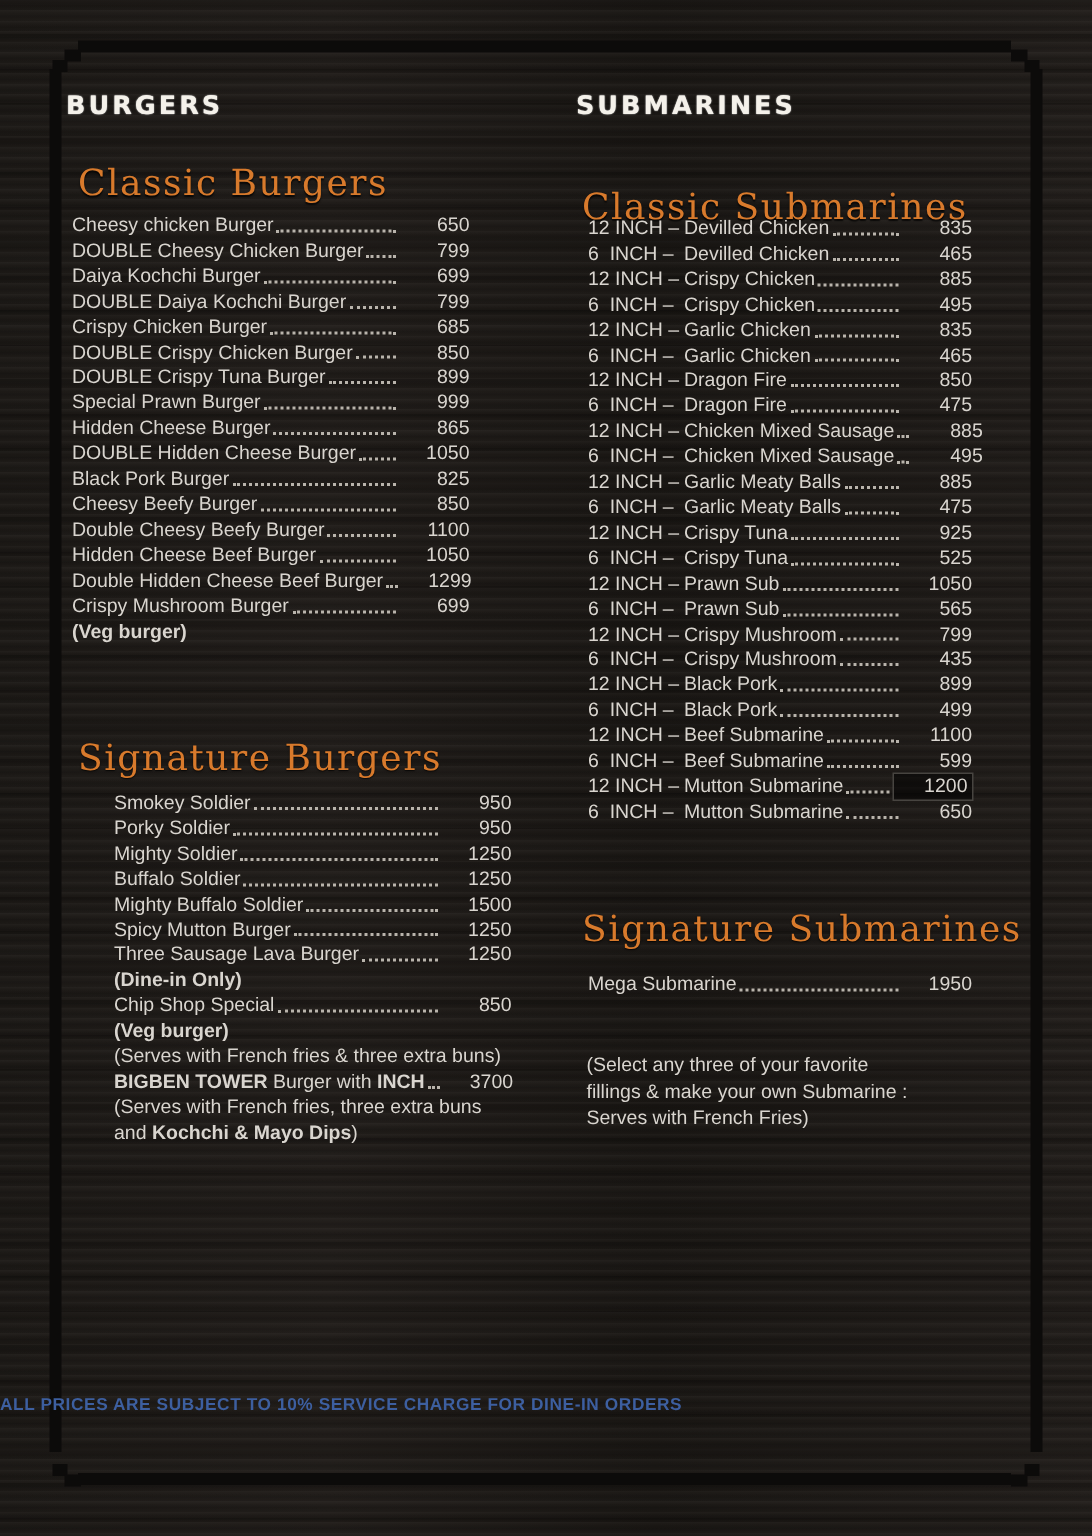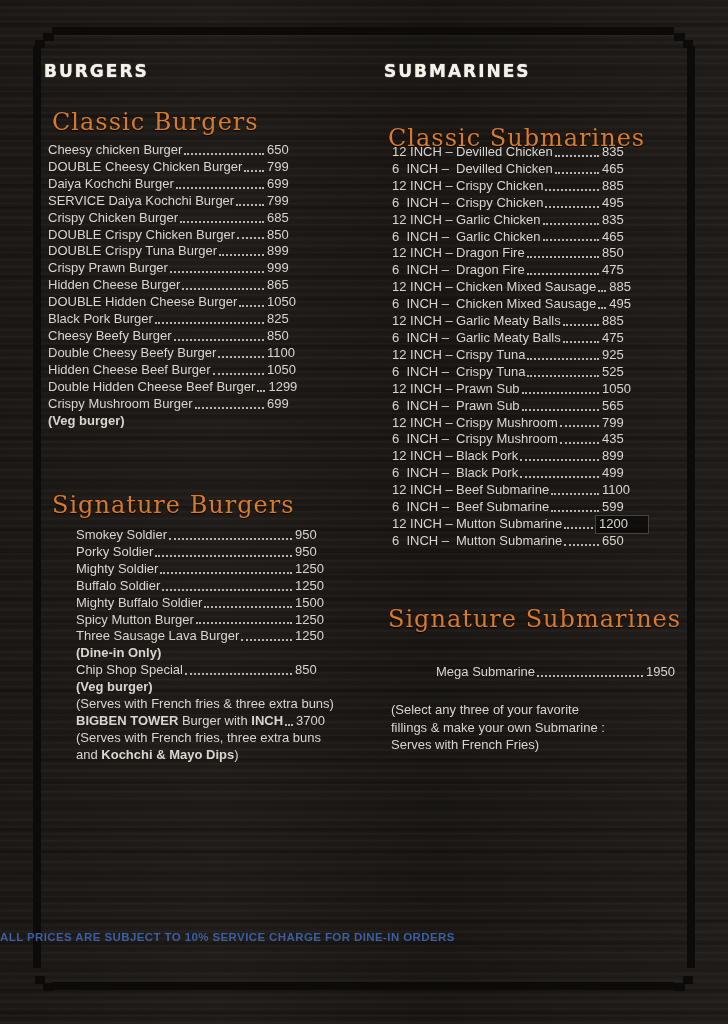--- a/index.html
+++ b/index.html
@@ -35,21 +35,21 @@
   .menu-list{position:absolute;color:#d9d5cf;font-size:13px;}
   .row{display:flex;align-items:baseline;line-height:16.9px;min-height:16.9px;}
   .row .iname{white-space:nowrap;}
   .row .iname .b{font-weight:bold;}
   .row .size{width:64px;white-space:pre;flex:0 0 auto;}
   .row .leader{
     flex:1 1 auto;min-width:8px;
     border-bottom:2px dotted #b9b4ac;
     align-self:flex-end;margin:0 3px 4px 2px;
   }
-  .row .price{flex:0 0 auto;min-width:46px;text-align:left;white-space:nowrap;}
+  .row .price{flex:0 0 auto;min-width:46px;text-align:right;white-space:nowrap;}
   .row .price.hl{background:rgba(0,0,0,0.5);outline:1px solid #474440;padding:0 3px;}
   .row.note-row .iname{font-weight:bold;}
   .row.desc-row{display:block;}
   .row.desc-row .iname{white-space:normal;display:block;}
   .row.gap-before{margin-top:9px;}
 
   #subs-note{
     position:absolute;color:#d9d5cf;font-size:13px;line-height:17.5px;
     white-space:pre-line;
   }
@@ -99,41 +99,41 @@
         <span class="iname"><span>DOUBLE Cheesy Chicken Burger</span></span>
         <span class="leader"></span>
         <span class="price">799</span>
       </div>
       <div class="row">
         <span class="iname"><span>Daiya Kochchi Burger</span></span>
         <span class="leader"></span>
         <span class="price">699</span>
       </div>
       <div class="row">
-        <span class="iname"><span>SERVICE Daiya Kochchi Burger</span></span>
+        <span class="iname"><span>DOUBLE Daiya Kochchi Burger</span></span>
         <span class="leader"></span>
         <span class="price">799</span>
       </div>
       <div class="row">
         <span class="iname"><span>Crispy Chicken Burger</span></span>
         <span class="leader"></span>
         <span class="price">685</span>
       </div>
       <div class="row">
         <span class="iname"><span>DOUBLE Crispy Chicken Burger</span></span>
         <span class="leader"></span>
         <span class="price">850</span>
       </div>
       <div class="row">
         <span class="iname"><span>DOUBLE Crispy Tuna Burger</span></span>
         <span class="leader"></span>
         <span class="price">899</span>
       </div>
       <div class="row">
-        <span class="iname"><span>Crispy Prawn Burger</span></span>
+        <span class="iname"><span>Special Prawn Burger</span></span>
         <span class="leader"></span>
         <span class="price">999</span>
       </div>
       <div class="row">
         <span class="iname"><span>Hidden Cheese Burger</span></span>
         <span class="leader"></span>
         <span class="price">865</span>
       </div>
       <div class="row">
         <span class="iname"><span>DOUBLE Hidden Cheese Burger</span></span>
@@ -382,21 +382,21 @@
         <span class="price hl">1200</span>
       </div>
       <div class="row">
         <span class="size">6  INCH –</span>
         <span class="iname"><span>Mutton Submarine</span></span>
         <span class="leader"></span>
         <span class="price">650</span>
       </div>
     </div>
 
-  <div class="menu-list" style="left:392px;top:664px;width:256px;margin-left:44px;">
+  <div class="menu-list" style="left:392px;top:648px;width:256px;">
 
   <div class="row">
         <span class="iname"><span>Mega Submarine </span></span>
         <span class="leader"></span>
         <span class="price">1950</span>
       </div>
     </div>
 
   <div id="subs-note" style="left:391px;top:701px;width:262px;">(Select any three of your favorite
 fillings &amp; make your own Submarine :

